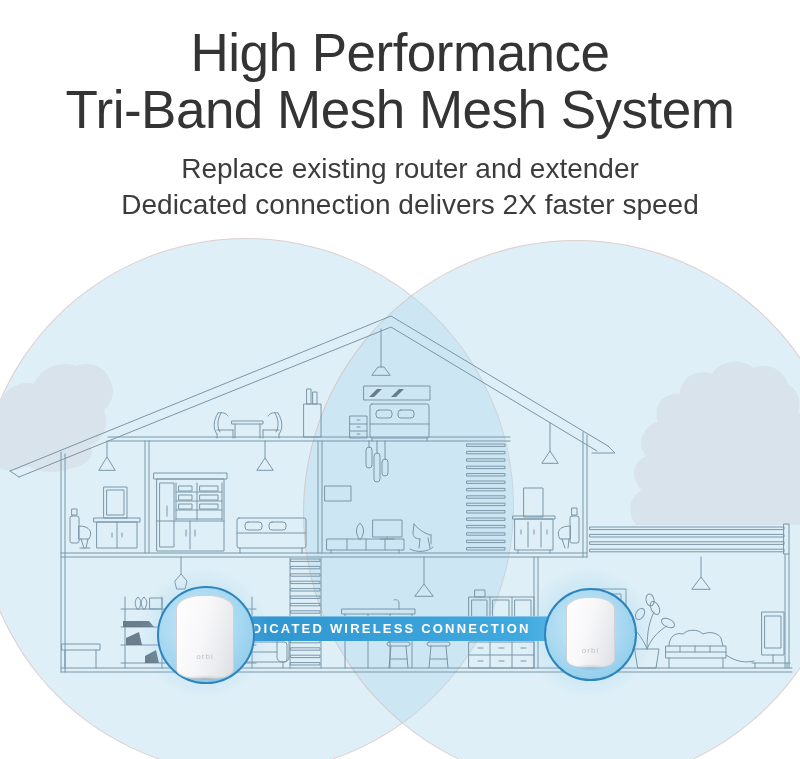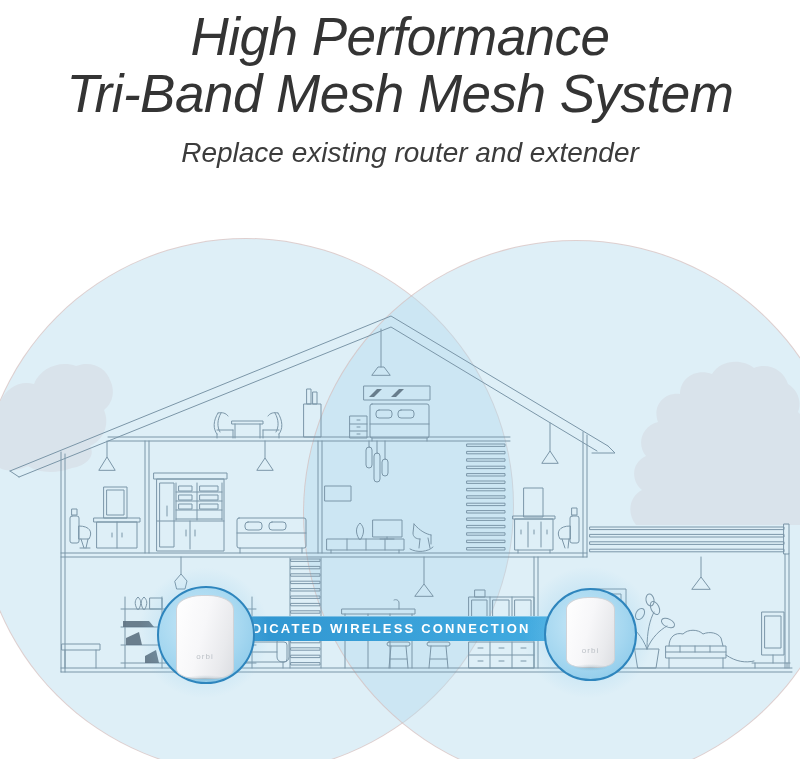--- a/index.html
+++ b/index.html
@@ -10,21 +10,21 @@
   
   .coverage {
     position:absolute; border-radius:50%;
     background:rgba(182,219,237,0.45);
     border:1.5px solid rgba(222,176,167,0.5);
   }
   #cov-left  { left:-22px; top:238px; width:534px; height:534px; }
   #cov-right { left:303px; top:240px; width:544px; height:544px; }
 
   
-  .header { position:absolute; top:8px; left:0; width:800px; text-align:center;font-style:italic; }
+  .header { position:absolute; top:24px; left:0; width:800px; text-align:center; }
   .title-line { font-size:53px; line-height:57px; font-weight:400; color:#343434; letter-spacing:-0.5px; }
   .subtitle { margin-top:13px; }
   .subtitle-line { font-size:28px; line-height:36px; font-weight:400; color:#3c3c3c;margin-left:20px; }
 
   
   svg.house { position:absolute; left:0; top:0; }
   svg.house * { stroke:#7b96a8; stroke-width:1; fill:none; stroke-linecap:round; stroke-linejoin:round; }
   svg.house .tree { fill:#d9e3eb; stroke:none; }
   svg.house .dk { fill:#5d7181; stroke:none; opacity:0.9; }
 
@@ -79,20 +79,21 @@
 <div class="stage">
 
   <div class="coverage" id="cov-left"></div>
   <div class="coverage" id="cov-right"></div>
 
   <div class="header">
     <div class="title-line">High Performance</div>
     <div class="title-line">Tri-Band Mesh Mesh System</div>
     <div class="subtitle">
       <div class="subtitle-line">Replace existing router and extender</div>
+      <div class="subtitle-line">Dedicated connection delivers 2X faster speed</div>
     </div>
   </div>
 
   <svg class="house" width="800" height="759" viewBox="0 0 800 759">
 
     <g>
       <path class="tree" d="M0,468 L0,402 C6,388 20,380 34,384 C40,368 60,360 76,366 C92,360 106,368 110,380 C116,392 112,404 104,410 C110,424 104,440 90,446 C96,456 86,466 72,468 C56,474 38,473 28,466 C16,472 4,471 0,468 Z"></path>
       <path class="tree" d="M800,525 L636,525 C626,512 630,496 642,490 C630,480 632,462 646,456 C636,444 642,426 658,422 C652,406 664,392 680,394 C680,378 696,368 712,374 C720,360 742,358 754,368 C768,362 784,370 788,384 C798,390 802,402 798,412 L800,414 Z"></path>
     </g>
 

